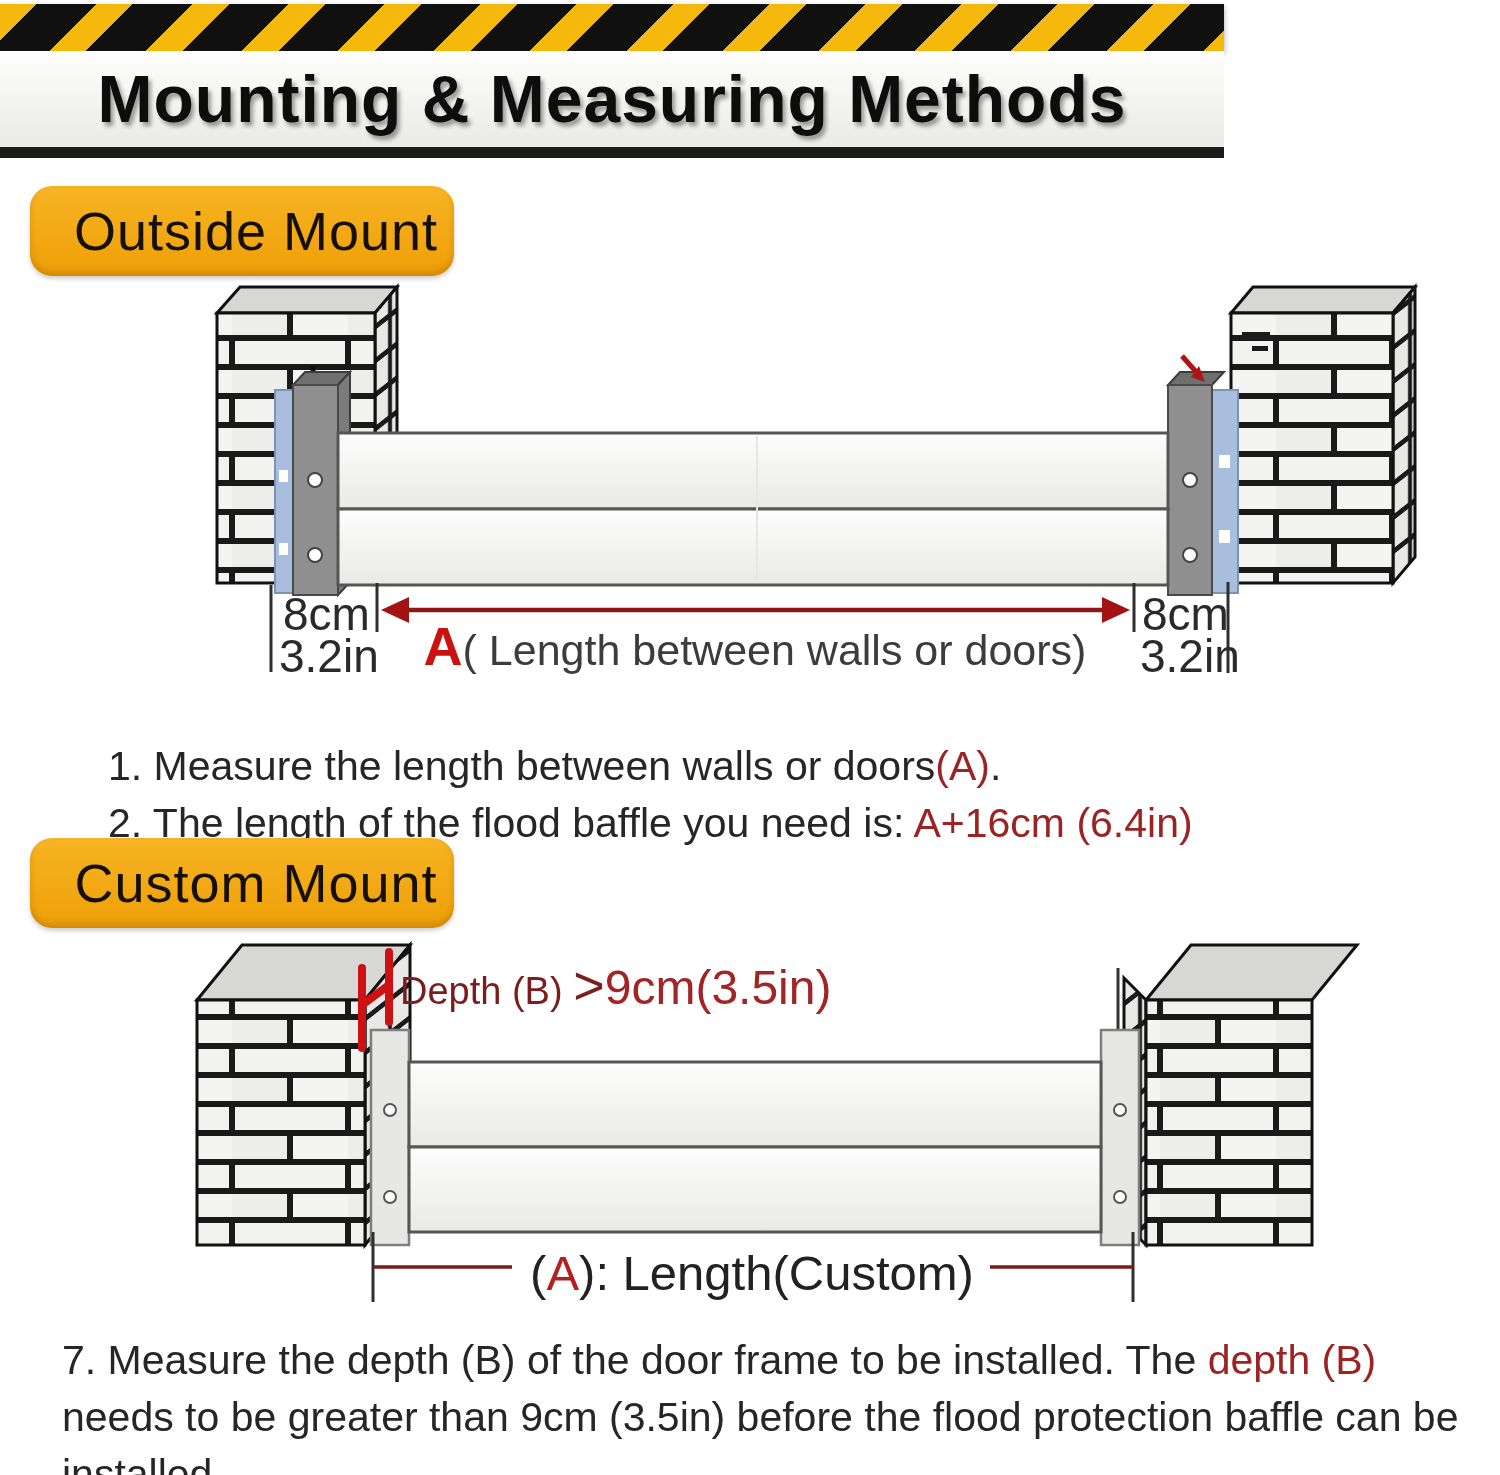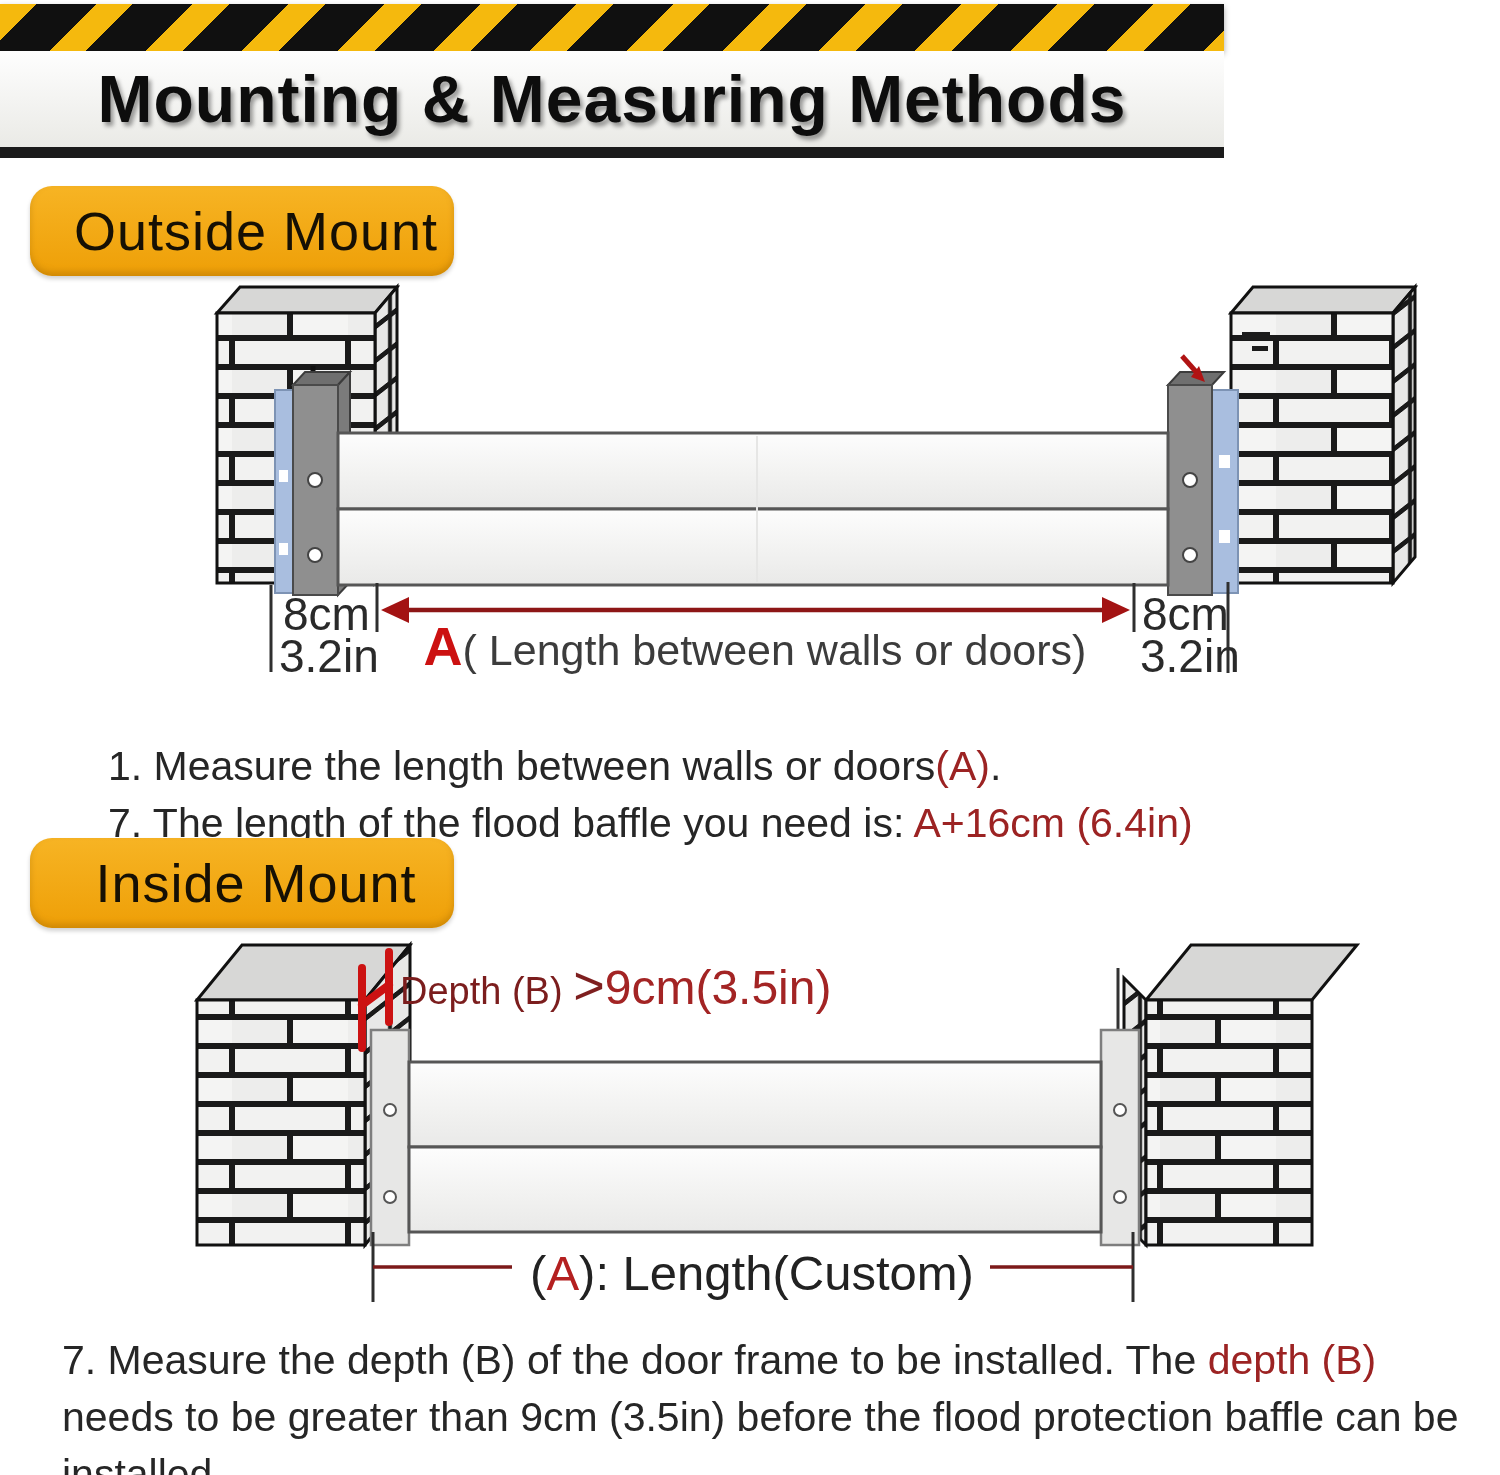--- a/index.html
+++ b/index.html
@@ -140,25 +140,25 @@
 
     <text x="283" y="350" font-size="46" fill="#2a2a2a">8cm</text>
     <text x="279" y="392" font-size="46" fill="#2a2a2a">3.2in</text>
     <text x="1142" y="350" font-size="46" fill="#2a2a2a">8cm</text>
     <text x="1140" y="392" font-size="46" fill="#2a2a2a">3.2in</text>
     <text x="755" y="385" text-anchor="middle"><tspan font-size="54" font-weight="bold" fill="#cc1111">A</tspan><tspan font-size="43" fill="#3c3c3c">( Length between walls or doors)</tspan></text>
   </svg>
 
   <div class="steps steps-outside">
     <p><span>1. Measure the length between walls or doors</span><span class="red">(A)</span><span>.</span></p>
-    <p><span>7. The length of the flood baffle you need is: </span><span class="red">A+16cm (6.4in)</span><span></span></p>
+    <p><span>2. The length of the flood baffle you need is: </span><span class="red">A+16cm (6.4in)</span><span></span></p>
   </div>
 
   <div class="pill pill-inside">
-    <span>Inside Mount</span>
+    <span>Custom Mount</span>
   </div>
 
   <svg class="diagram diagram-inside" width="1500" height="400" viewBox="0 0 1500 400">
     <defs>
       <pattern id="brickB" width="116" height="58" patternUnits="userSpaceOnUse">
         <rect width="116" height="58" fill="#1a1a1a"></rect>
         <rect x="3" y="3" width="110" height="23" fill="#f2f2f1"></rect>
         <rect x="-55" y="32" width="110" height="23" fill="#ededec"></rect>
         <rect x="61" y="32" width="110" height="23" fill="#f4f4f3"></rect>
       </pattern>

